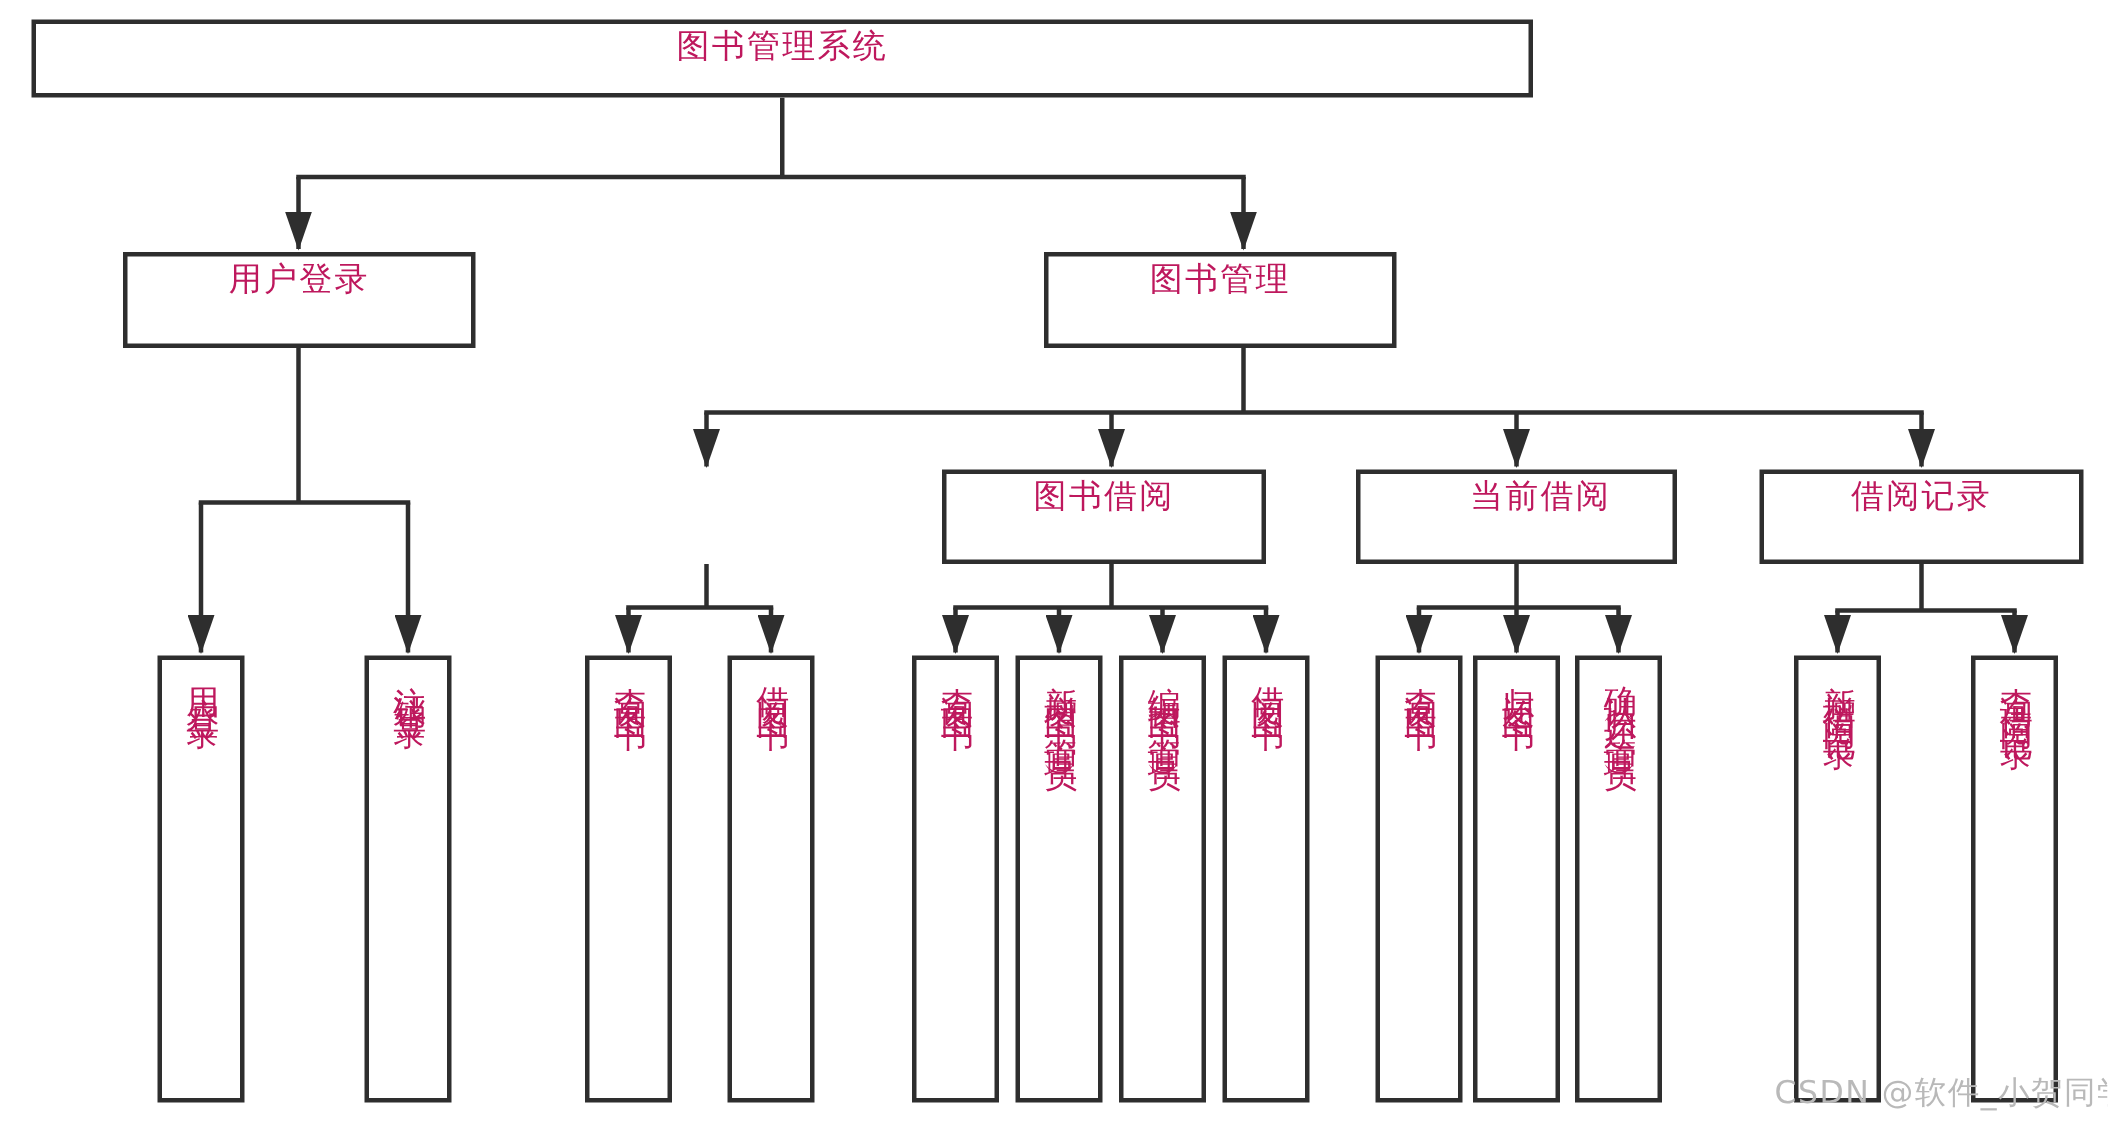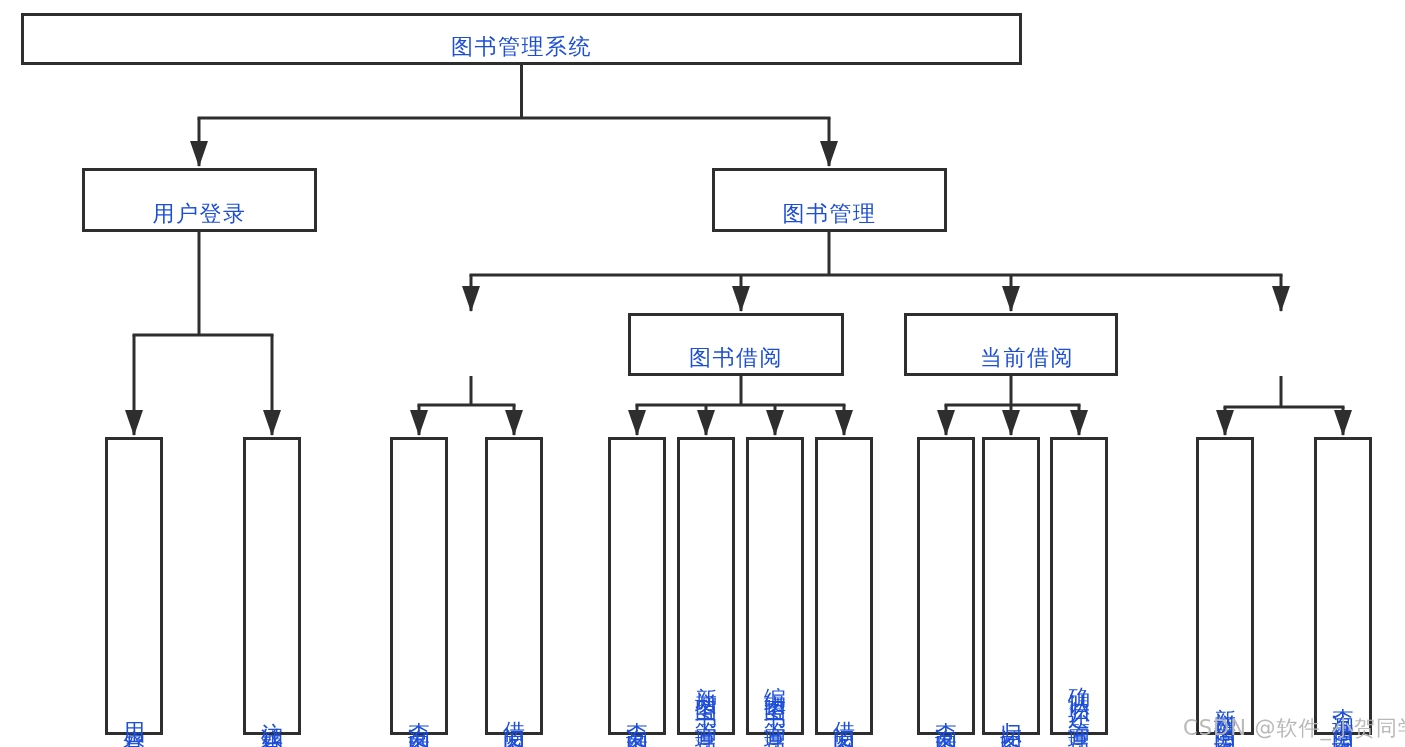--- a/index.html
+++ b/index.html
@@ -15,42 +15,42 @@
     position: absolute;
     left: 0; top: 0;
     width: 1405px; height: 747px;
   }
   .node {
     position: absolute;
     background: #ffffff;
     border: 3px solid #2e2e2e;
     box-sizing: border-box;
     display: flex;
-    align-items: flex-end;
+    align-items: flex-start;
     justify-content: center;
-    color: #1d4ed8;
+    color: #be185d;
     z-index: 2;
   }
   .node-h .label {
     font-size: 22px;
     letter-spacing: 1.5px;
     white-space: nowrap;
   }
   .node-v .label {
     writing-mode: vertical-rl;
     text-orientation: mixed;
     font-size: 22px;
     letter-spacing: 7px;
     line-height: 1.1;
     white-space: nowrap;
   }
   
   .n-root   { left: 21px;   top: 13px;  width: 1001px; height: 52px; }
   .n-login  { left: 82px;   top: 168px; width: 235px;  height: 64px; }
-  .n-mgmt   { left: 712px;  top: 168px; width: 235px;  height: 64px; font-family: Liberation Mono, monospace; }
+  .n-mgmt   { left: 696px;  top: 168px; width: 235px;  height: 64px; font-family: Liberation Mono, monospace; }
   .n-newb   { left: 363px;  top: 313px; width: 217px;  height: 63px; }
   .n-bborr  { left: 628px;  top: 313px; width: 216px;  height: 63px; }
   .n-cborr  { left: 904px;  top: 313px; width: 214px;  height: 63px; padding-left: 32px; }
   .n-brec   { left: 1173px; top: 313px; width: 216px;  height: 63px; }
   
   .leaf { top: 437px; height: 298px; width: 58px; }
   .lf1  { left: 105px; }
   .lf2  { left: 243px; }
   .lf3  { left: 390px; }
   .lf4  { left: 485px; }
@@ -139,20 +139,23 @@
   <div class="node node-h n-mgmt">
     <span class="label">图书管理</span>
   </div>
 
   <div class="node node-h n-bborr">
     <span class="label">图书借阅</span>
   </div>
   <div class="node node-h n-cborr">
     <span class="label">当前借阅</span>
   </div>
+  <div class="node node-h n-brec">
+    <span class="label">借阅记录</span>
+  </div>
 
   <div class="node node-v leaf lf1">
     <span class="label">用户登录</span>
   </div>
   <div class="node node-v leaf lf2">
     <span class="label">注销登录</span>
   </div>
   <div class="node node-v leaf lf3">
     <span class="label">查询图书</span>
   </div>

